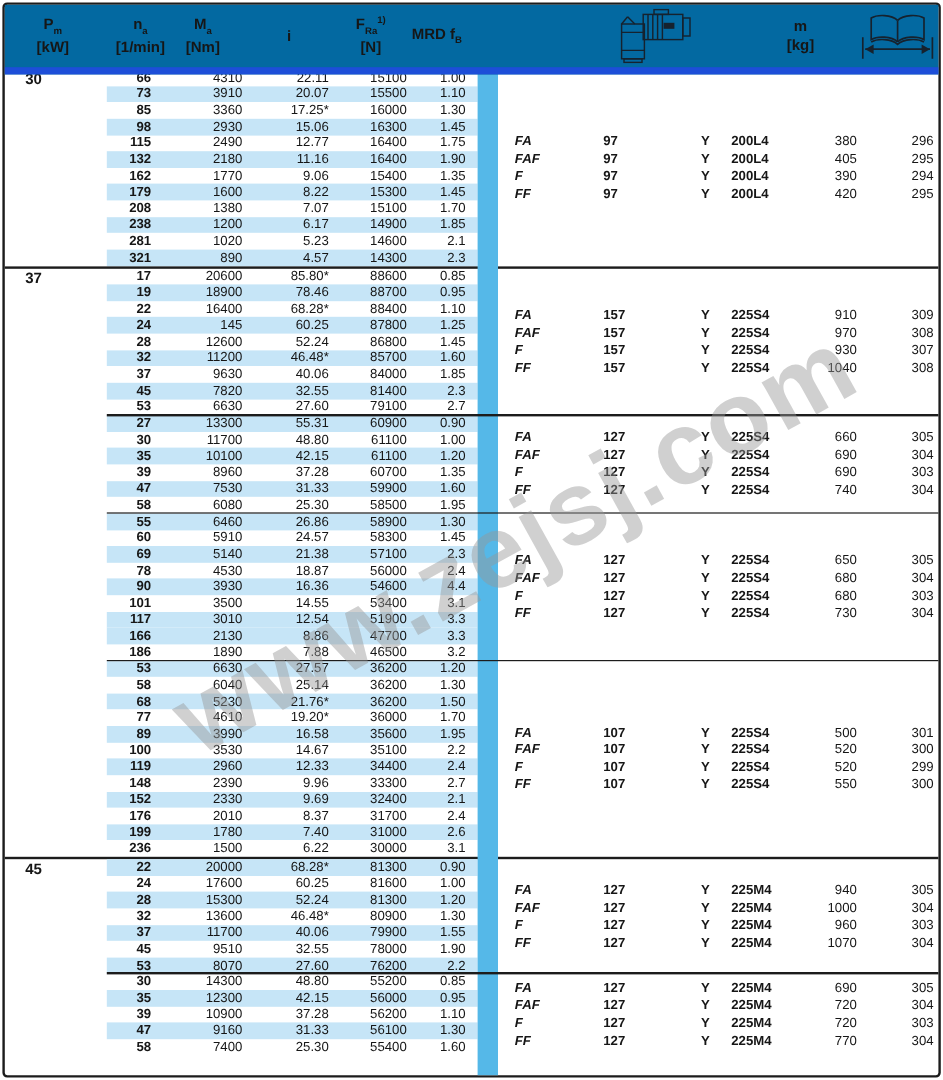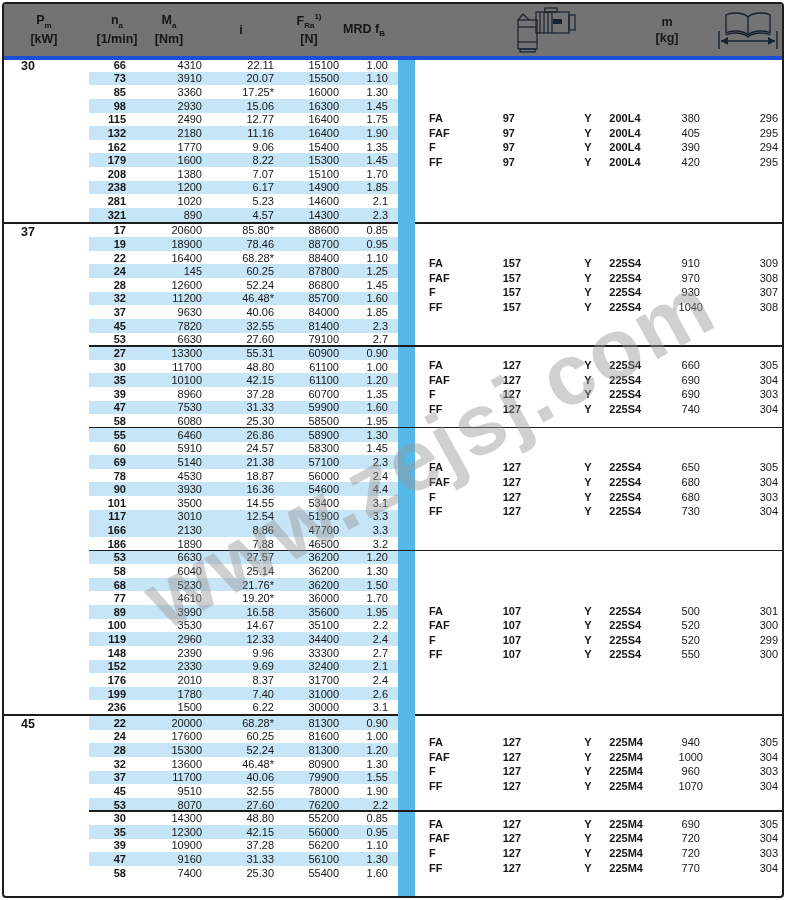--- a/index.html
+++ b/index.html
@@ -1,19 +1,19 @@
 <!DOCTYPE html>
 <html><head>
 <meta charset="utf-8">
 <style>
   html,body{margin:0;padding:0;background:#ffffff;}
   body{width:786px;height:900px;position:relative;font-family:"Liberation Sans",sans-serif;color:#161616;overflow:hidden;}
   .frame{position:absolute;left:2px;top:2px;right:2px;bottom:2px;border:2px solid #1c1c1c;border-radius:4px;background:#fff;}
   
-  .header{position:absolute;left:0;top:0;right:0;height:52px;background:#737373;border-bottom:4px solid #1d4ed8;z-index:3;}
+  .header{position:absolute;left:0;top:0;right:0;height:52px;background:#0369a1;border-bottom:6px solid #1d4ed8;z-index:3;}
   .hcol{position:absolute;top:50%;transform:translate(-50%,-50%);text-align:center;font-weight:bold;font-size:12.5px;line-height:1.3;white-space:nowrap;}
   .hcol sub{font-size:8px;}
   .hcol sup{font-size:8px;}
   .hicon{position:absolute;top:50%;transform:translate(-50%,-50%);}
   
   .tbody{position:absolute;left:0;top:54px;right:0;bottom:0;}
   .strip{position:absolute;left:394px;top:0;bottom:0;width:17px;background:#55b8e8;z-index:1;}
   .group{position:relative;}
   .group.bordered{border-top:2px solid #1c1c1c;}
   .pm-label{position:absolute;left:17px;top:1px;font-weight:bold;font-size:12.5px;z-index:2;}
@@ -25,25 +25,25 @@
   .c.pm{width:85px;}
   .c.na{width:37px;font-weight:bold;}
   .c.ma{width:76px;}
   .c.i{width:72px;}
   .c.fra{width:65px;}
   .c.fb{width:49px;}
   
   .motor-block{position:absolute;left:411px;right:4px;top:50%;transform:translateY(-50%);z-index:2;}
   .m-line{display:flex;height:14.6px;align-items:center;font-size:11px;}
   .mc{text-align:left;white-space:nowrap;}
-  .mc.v{margin-left:14px;width:43px;font-weight:bold;}
+  .mc.v{margin-left:14px;width:43px;font-weight:bold;font-style:italic;}
   .mc.r{width:84px;font-weight:bold;padding-left:32px;}
   .mc.y{width:26px;font-weight:bold;}
   .mc.t{width:60px;font-weight:bold;}
-  .mc.w{width:48px;text-align:center;}
+  .mc.w{width:48px;text-align:right;}
   .mc.p{width:66px;text-align:right;}
   
   .watermark{position:absolute;left:425px;top:448px;transform:translate(-50%,-50%) rotate(-29deg);font-size:86px;font-weight:bold;letter-spacing:2px;color:rgba(150,150,150,0.45);z-index:6;pointer-events:none;white-space:nowrap;}
   svg{display:block;}
 </style>
 </head>
 <body>
 
 <div class="frame">
 

